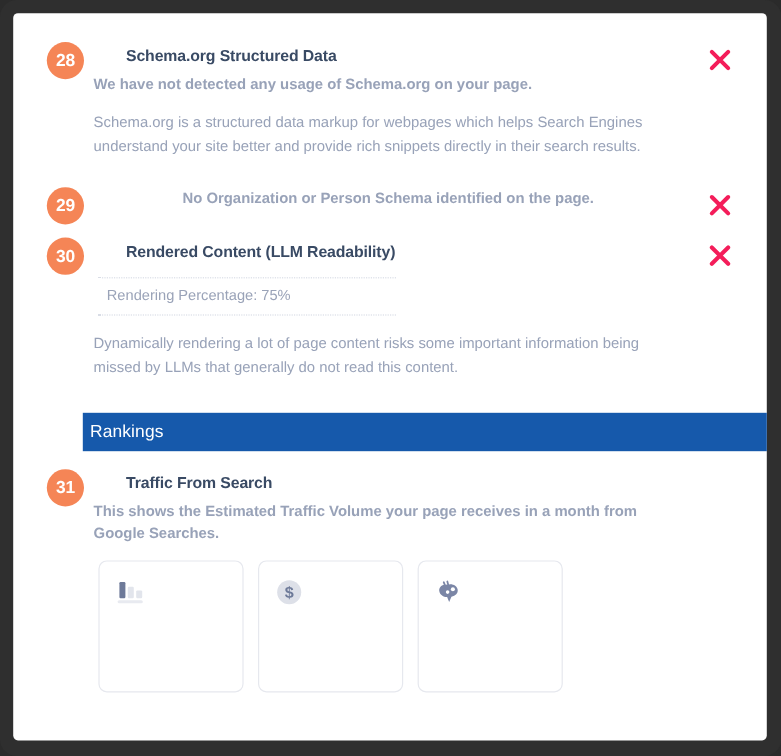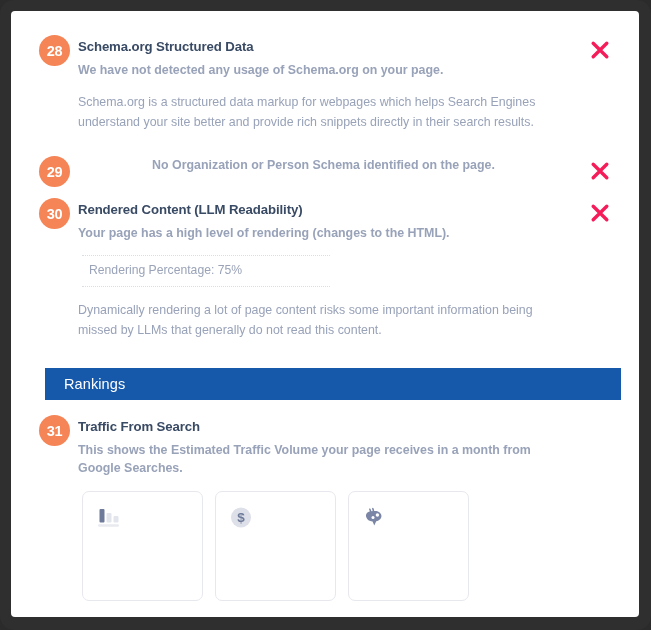--- a/index.html
+++ b/index.html
@@ -53,20 +53,21 @@
     letter-spacing: -0.3px;
   }
 
   .item-title {
     font-size: 13.2px;
     font-weight: 700;
     color: #394a64;
     letter-spacing: -0.1px;
     line-height: 17px;
     padding-top: 3px;
+    margin-left: 27px;
   }
 
   .item-sub {
     font-size: 12.4px;
     color: #98a2b8;
     line-height: 18px;
     margin-top: 6px;
     max-width: 500px;
     font-weight: bold;
   }
@@ -98,27 +99,27 @@
   }
   .metric-strip .mtext {
     font-size: 12.2px;
     color: #9aa3b8;
     line-height: 17px;
   }
 
   
   .section-banner {
     margin-top: 28px;
-    margin-left: 14px;
+    margin-left: 38px;
     width: 576px;
     height: 32px;
     background: #1659ab;
     display: flex;
     align-items: center;
-    padding-left: 19px;
+    padding-left: 6px;
   }
   .section-banner .bt {
     color: #ffffff;
     font-size: 14.5px;
     font-weight: 400;
     letter-spacing: 0.1px;
   }
 
   
   .cards {
@@ -169,21 +170,20 @@
         <div class="xmark">
           <svg width="22" height="22" viewBox="0 0 22 22">
             <path d="M4.2 4.2 L17.8 17.8 M17.8 4.2 L4.2 17.8" stroke="#f41d5a" stroke-width="3.4" stroke-linecap="round"></path>
           </svg>
         </div>
       </div>
 
       <div class="item sp-30">
         <div class="badge">30</div>
         <div class="item-title">Rendered Content (LLM Readability)</div>
-        <div class="item-sub">Your page has a high level of rendering (changes to the HTML).</div>
         <div class="metric-strip">
           <div class="mtext">Rendering Percentage: 75%</div>
         </div>
         <div class="item-body">Dynamically rendering a lot of page content risks some important information being missed by LLMs that generally do not read this content.</div>
         <div class="xmark">
           <svg width="22" height="22" viewBox="0 0 22 22">
             <path d="M4.2 4.2 L17.8 17.8 M17.8 4.2 L4.2 17.8" stroke="#f41d5a" stroke-width="3.4" stroke-linecap="round"></path>
           </svg>
         </div>
       </div>

